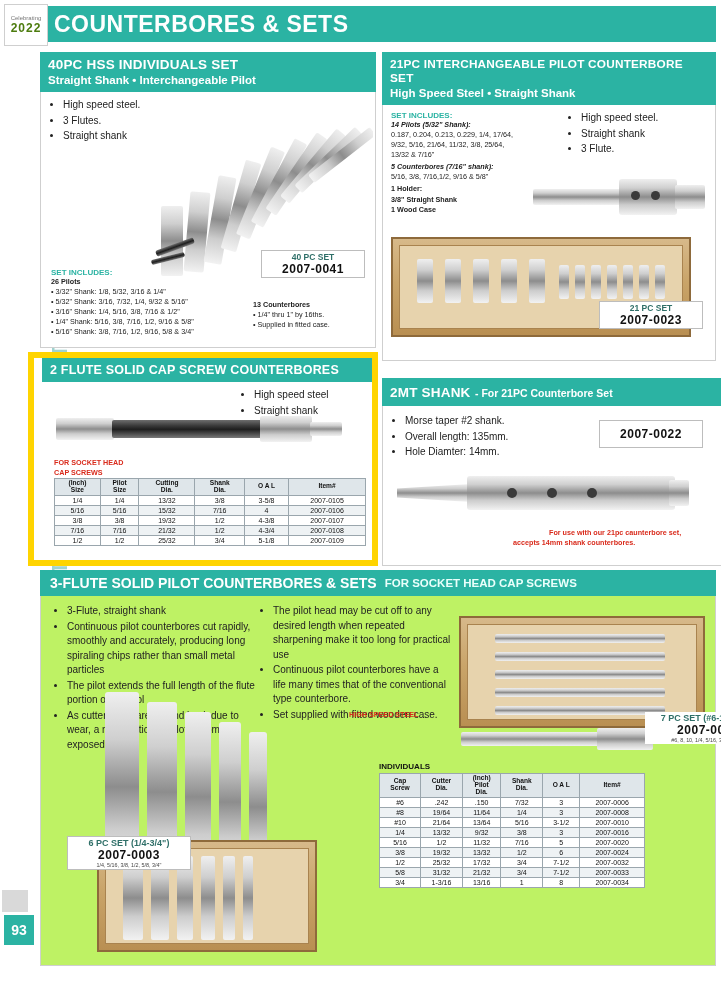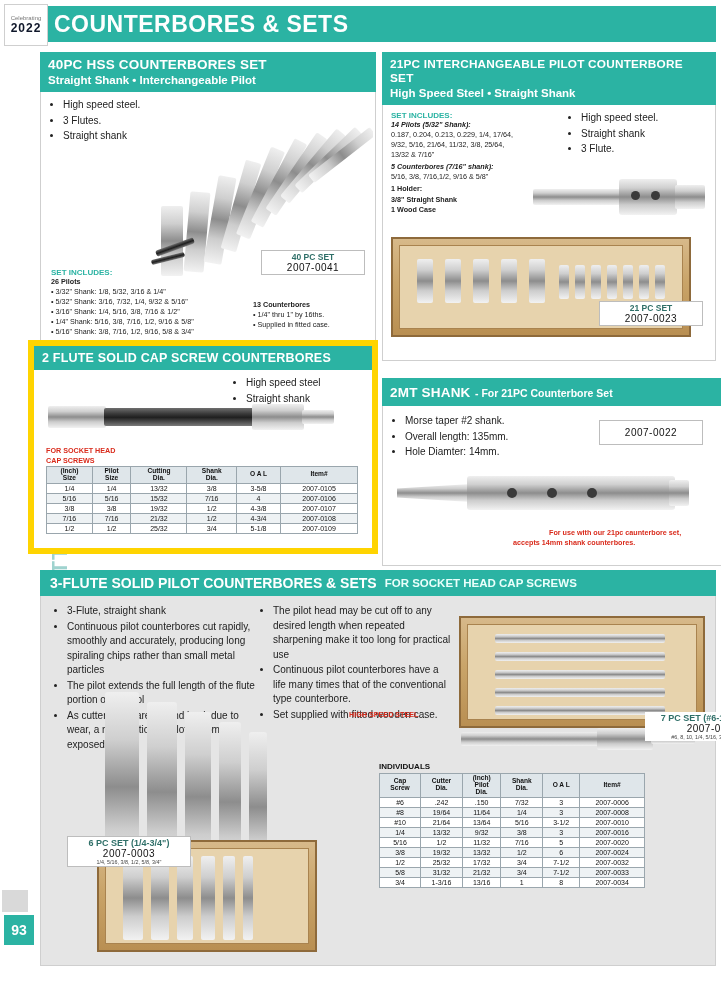--- a/index.html
+++ b/index.html
@@ -53,21 +53,21 @@
   .header-title {
     color:#ffffff; font-size:23px; font-weight:bold; letter-spacing:0.5px;
     padding-left:14px;
   }
   .logo-box {
     position:absolute; left:4px; top:4px; width:44px; height:42px;
     background:#ffffff; border:1px solid #cfcfcf;
     display:flex; flex-direction:column; align-items:center; justify-content:center;
     font-size:7px; color:#2f8f86; line-height:1.1;
   }
-  .logo-year { font-size:12px; font-weight:bold; color:#0f172a; letter-spacing:1px;}
+  .logo-year { font-size:12px; font-weight:bold; color:#4d7c0f; letter-spacing:1px;}
   .logo-small{ font-size:6px; color:#777;}
 
   
   .panel { position:absolute; }
   .panel-head {
     background:#2bb3a3; color:#fff; padding:5px 8px 6px 8px;
   }
   .panel-title { font-size:13.5px; font-weight:bold; letter-spacing:0.2px;}
   .panel-sub { font-size:11.5px; font-weight:bold; margin-top:2px;}
   .panel-body {
@@ -81,42 +81,42 @@
   .small { font-size:7.2px; color:#222; line-height:1.4;}
   .red { color:#d92b1c; }
   .teal { color:#2bb3a3; }
 
   
   .pn-box {
     border:1px solid #bdbdbd; background:#fff;
     text-align:center; padding:1px 6px;
   }
   .pn-label { font-size:8.5px; font-weight:bold; color:#2f6f68; }
-  .pn-num { font-size:10px; font-weight:normal; color:#111; letter-spacing:0.5px;}
+  .pn-num { font-size:12px; font-weight:bold; color:#111; letter-spacing:0.5px;}
 
   
   .img-ph { position:absolute; overflow:hidden; }
   .steel {
     background:linear-gradient(180deg,#efefef 0%,#cfcfcf 25%,#8d8d8d 50%,#cdcdcd 72%,#f2f2f2 100%);
     border-radius:2px;
   }
   .dark-steel{
     background:linear-gradient(180deg,#6e6e6e 0%,#3d3d3d 30%,#1f1f1f 52%,#4a4a4a 75%,#7a7a7a 100%);
     border-radius:2px;
   }
   .wood {
     background:linear-gradient(180deg,#d7b98a 0%,#c9a469 45%,#b98f52 100%);
     border:2px solid #8e6a3b;
   }
   .wood-in { position:absolute; inset:6px; background:#e7d3ad; border:1px solid #a9834f;}
 
   
   .yellow-box {
-    position:absolute; left:28px; top:340px; width:350px; height:214px;
-    border:6px solid #ffd400; background:#ffffff;
+    position:absolute; left:28px; top:352px; width:350px; height:214px;
+    border:6px solid #ffd400; background:#ffffff;padding-left:8px;
   }
 
   
   table.spec {
     border-collapse:collapse; font-size:7px; width:100%;
   }
   table.spec th {
     background:#dfe6ea; border:1px solid #9aa6ad; font-size:6.6px;
     padding:1px 2px; color:#111; font-weight:bold; line-height:1.05;
   }
@@ -128,21 +128,21 @@
 
   
   .bottom-band {
     position:absolute; left:40px; top:570px; width:676px; height:26px;
     background:#2bb3a3; color:#fff; display:flex; align-items:center;
   }
   .bottom-band .t1{ font-size:14px; font-weight:bold; padding-left:10px;}
   .bottom-band .t2{ font-size:11.5px; font-weight:bold; padding-left:8px; color:#eafffb;}
   .bottom-box {
     position:absolute; left:40px; top:596px; width:676px; height:370px;
-    border:1px solid #cfcfcf; border-top:none; background:#e5e5e5;
+    border:1px solid #cfcfcf; border-top:none; background:#bef264;
   }
 </style>
 </head>
 <body>
 
 <div id="page">
 
   <div class="left-rail">
     <div class="rail-text">CUTTING &amp; CARBIDE TOOLS</div>
     <div class="corner-notch"></div>
@@ -152,21 +152,21 @@
   <div class="header-band">
     <div class="header-title">COUNTERBORES &amp; SETS</div>
   </div>
   <div class="logo-box">
     <div class="logo-small">Celebrating</div>
     <div class="logo-year">2022</div>
   </div>
 
   <div class="panel" style="left:40px; top:52px; width:336px; height:296px;">
     <div class="panel-head">
-      <div class="panel-title">40PC HSS COUNTERBORES SET</div>
+      <div class="panel-title">40PC HSS INDIVIDUALS SET</div>
       <div class="panel-sub">Straight Shank • Interchangeable Pilot</div>
     </div>
     <div class="panel-body" style="height:256px;">
 
       <div style="position:absolute; left:10px; top:6px; width:110px;">
         <ul class="bullets">
           <li>High speed steel.</li>
           <li>3 Flutes.</li>
           <li>Straight shank</li>
         </ul>

